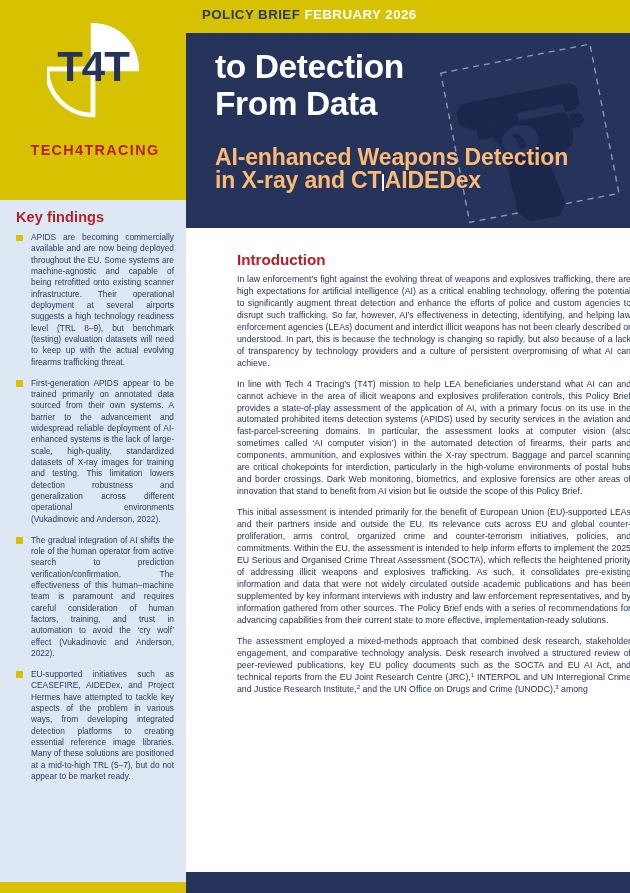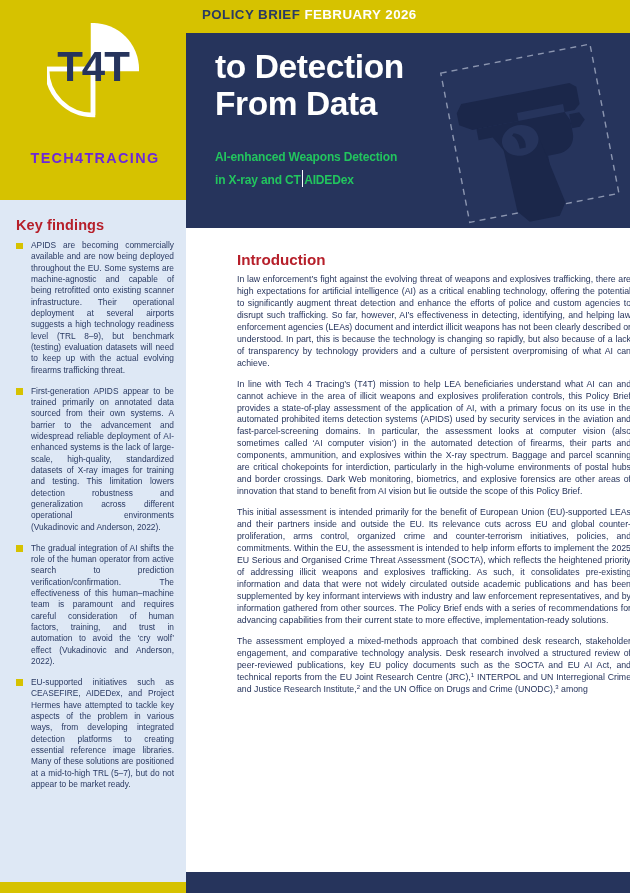--- a/index.html
+++ b/index.html
@@ -47,33 +47,32 @@
 
   .logo-wordmark {
     position: absolute;
     left: 0;
     top: 142px;
     width: 190px;
     text-align: center;
     font-size: 14.4px;
     font-weight: bold;
     letter-spacing: 1.35px;
-    color: #6d28d9;
-    margin-top: 8px;
+    color: #b91c1c;
   }
 
   .sidebar {
     position: absolute;
     left: 0; top: 200px;
     width: 186px;
     height: 682px;
     background: #DEE8F5;
   }
   .sidebar-inner {
-    padding: 17px 12px 0 16px;
+    padding: 9px 12px 0 16px;
   }
   .kf-title {
     color: #B61F2A;
     font-size: 14.5px;
     font-weight: bold;
     margin: 0 0 7px 0;
     letter-spacing: 0.1px;
   }
   .kf-list {
     list-style: none;
@@ -155,22 +154,22 @@
     font-size: 33.5px;
     font-weight: bold;
     line-height: 37px;
     letter-spacing: -0.4px;
     white-space: nowrap;
   }
   .hero-sub {
     position: absolute;
     left: 29px;
     top: 113px;
-    color: #22c55e;
-    font-size: 12px;
+    color: #fdba74;
+    font-size: 23px;
     font-weight: bold;
     line-height: 22.5px;
     letter-spacing: -0.15px;
     white-space: nowrap;
   }
   .caret {
     display: inline-block;
     width: 1.4px;
     height: 17px;
     background: #ffffff;

